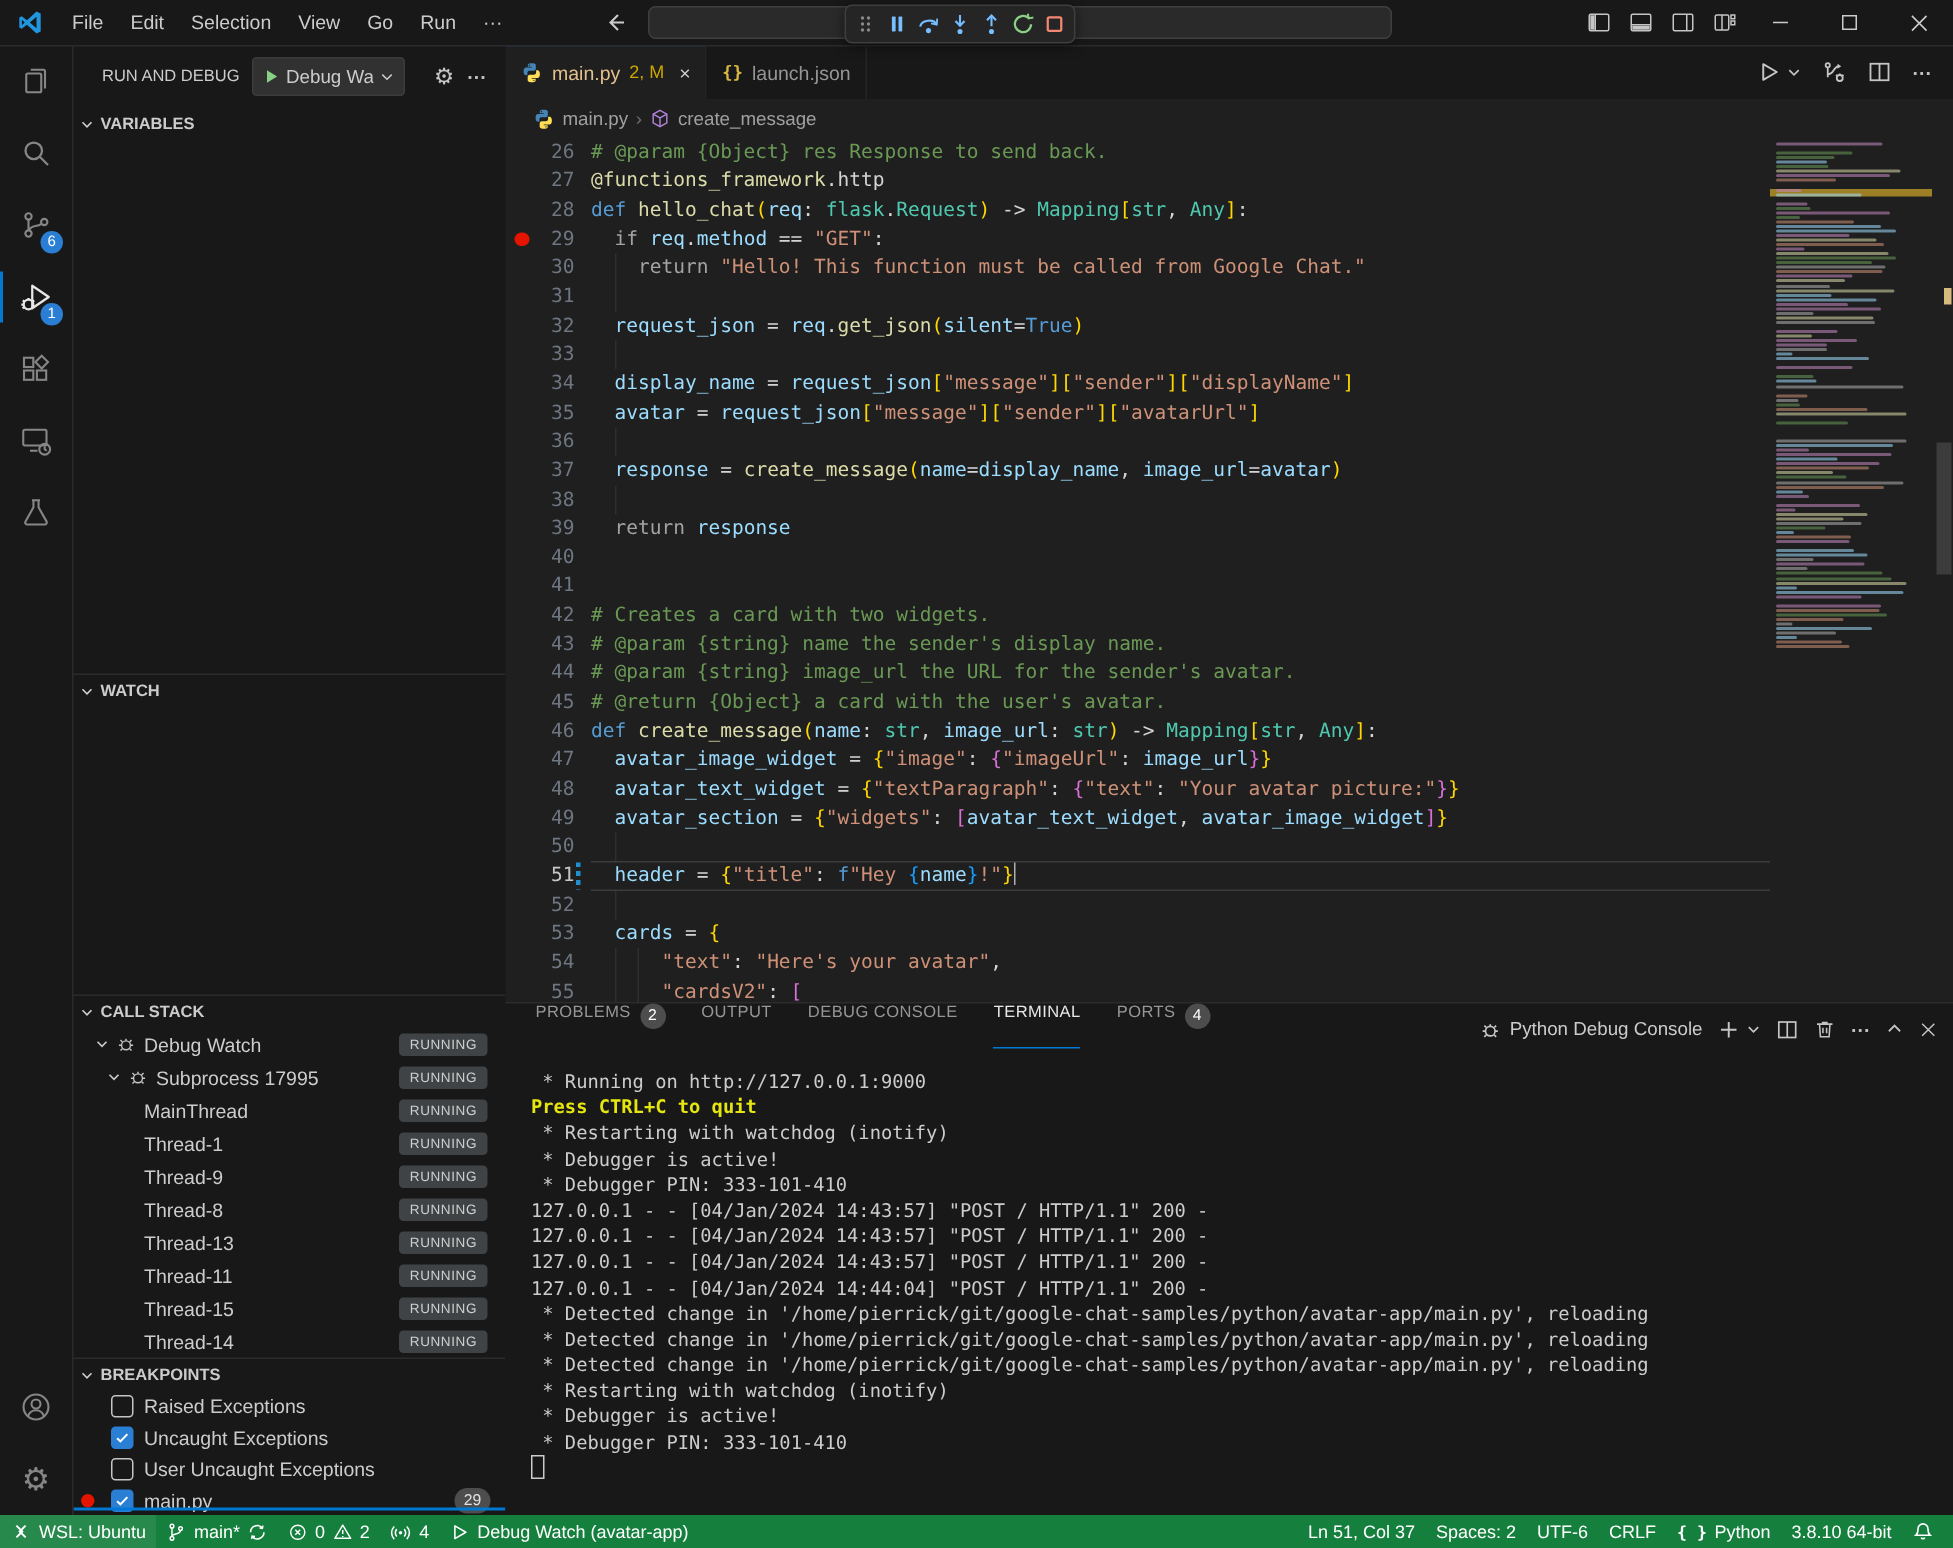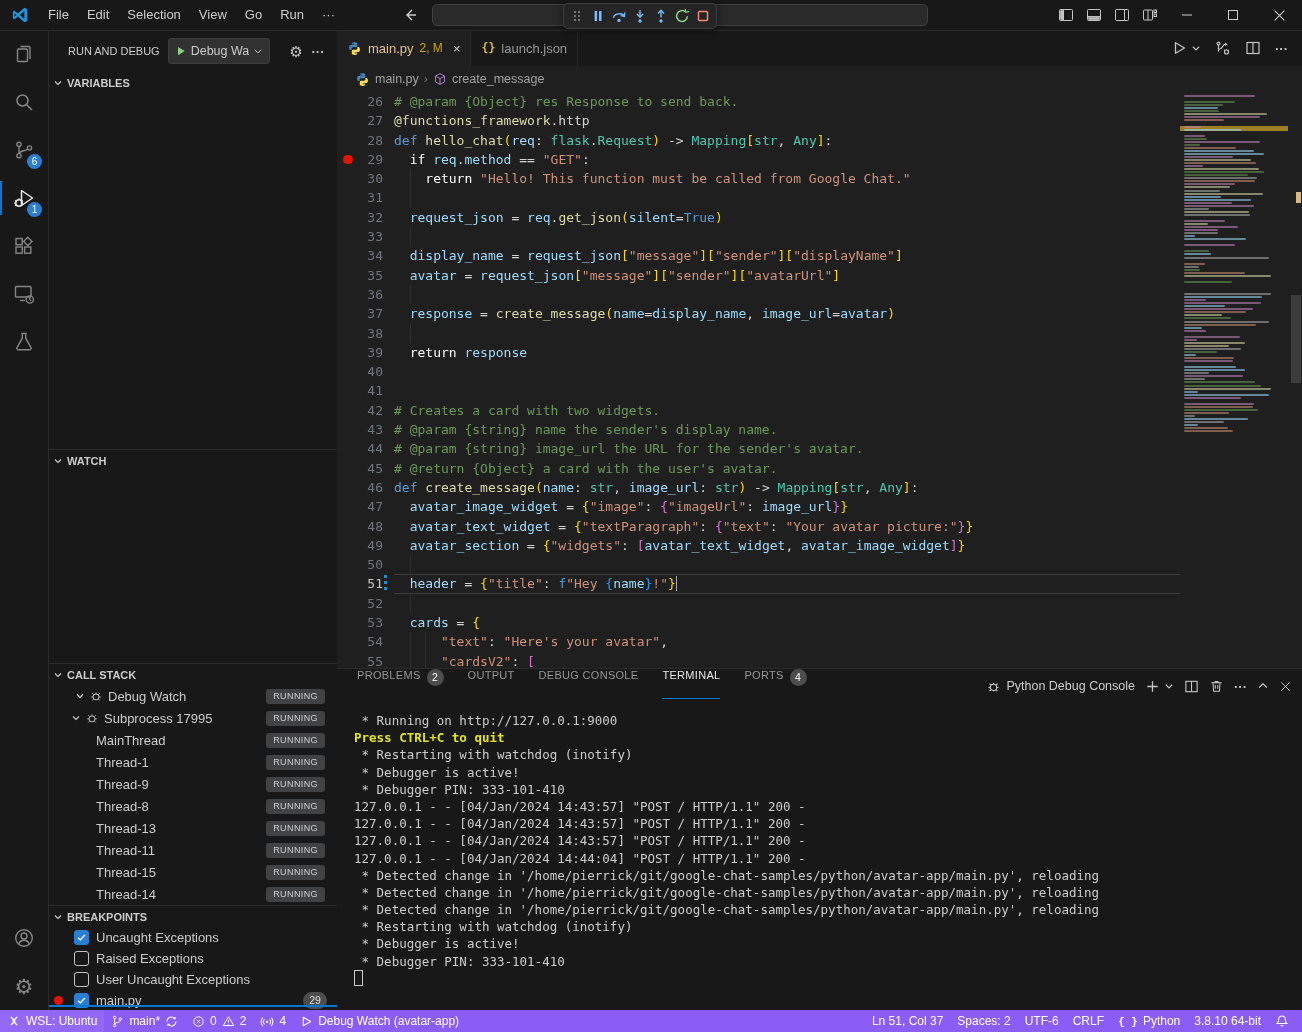--- a/index.html
+++ b/index.html
@@ -82,21 +82,21 @@
   .lnum{position:absolute;left:0;top:0;width:46px;text-align:right;color:#6e7681}
   .cur .lnum{color:#c6c6c6}
   .bpdot{position:absolute;left:6px;top:5px;width:9.5px;height:9.5px;border-radius:50%;background:#e51400}
   .modbar{position:absolute;left:47px;top:1px;bottom:1px;width:3px;
           background:repeating-linear-gradient(to bottom,#2090d3 0 3px,transparent 3px 6px)}
   .ltext{flex:1;margin-right:122px;position:relative;font-family:"DejaVu Sans Mono",monospace;
          font-size:13px;white-space:pre;color:#d4d4d4}
   .cur .ltext{box-shadow:inset 0 1px 0 #3c3c3c,inset 0 -1px 0 #3c3c3c}
   .guide{position:absolute;top:0;bottom:0;width:1px;background:#2f2f2f}
   .cursor{display:inline-block;width:1.5px;height:15px;background:#aeafad;vertical-align:-3px}
-  .tk-c{color:#6a9955}.tk-k{color:#569cd6}.tk-kc{color:#ffffff}.tk-fn{color:#dcdcaa}.tk-v{color:#9cdcfe}
+  .tk-c{color:#6a9955}.tk-k{color:#569cd6}.tk-kc{color:#a3a3a3}.tk-fn{color:#dcdcaa}.tk-v{color:#9cdcfe}
   .tk-s{color:#ce9178}.tk-t{color:#4ec9b0}.tk-p{color:#d4d4d4}
   .tk-b1{color:#ffd700}.tk-b2{color:#da70d6}.tk-b3{color:#179fff}
   .minimap{position:absolute;right:14px;top:0;width:108px;height:420px;overflow:hidden}
   .mm-bar{height:2px;margin:0 0 1.05px 4px;border-radius:1px}
   .mm-hl{position:absolute;left:0;width:108px;height:5px;background:rgba(200,160,40,.75)}
   .ov-ruler{position:absolute;right:0;top:0;width:12px;height:576px}
   .ov-thumb{position:absolute;left:1px;width:10px;top:203px;height:88px;background:rgba(121,121,121,.32)}
   .ov-mark{position:absolute;right:1px;width:5px;height:11px;top:100px;background:#d7ba7d}
 
   
@@ -387,21 +387,21 @@
 
   <div class="sect-header">
     <span class="ico">
         <svg width="12" height="12" viewBox="0 0 16 16" fill="none" stroke="#cccccc" stroke-width="1.5">
           <path d="M4 6l4 4 4-4"></path>
         </svg>
       </span>
     <span>CALL STACK</span>
   </div>
   <div class="sect-body" style="height:220px" id="callstack">
-      <div class="cs-row" style="padding-left:26px">
+      <div class="cs-row" style="padding-left:14px">
       <span class="ico" style="margin-right:3px">
           <svg width="12" height="12" viewBox="0 0 16 16" fill="none" stroke="#cccccc" stroke-width="1.5">
             <path d="M4 6l4 4 4-4"></path>
           </svg>
         </span>
       <span class="ico" style="margin-right:5px">
           <svg width="14" height="14" viewBox="0 0 16 16" fill="none" stroke="#c5c5c5" stroke-width="1.1">
             <circle cx="8" cy="9" r="3.4"></circle>
             <path d="M8 5.6V4M5.2 6.4L3.8 5M10.8 6.4L12.2 5M4.6 9H2.6M13.4 9h-2M5.2 11.6l-1.4 1.4M10.8 11.6l1.4 1.4"></path>
           </svg>
@@ -470,33 +470,33 @@
     <span class="ico">
         <svg width="12" height="12" viewBox="0 0 16 16" fill="none" stroke="#cccccc" stroke-width="1.5">
           <path d="M4 6l4 4 4-4"></path>
         </svg>
       </span>
     <span>BREAKPOINTS</span>
   </div>
   <div class="sect-body" style="height:84px" id="breakpoints">
       <div class="bp-row">
 
+       <span class="checkbox">
+         </span>
+       <span>Raised Exceptions</span>
+
+     </div>
+      <div class="bp-row">
+
        <span class="checkbox checked">
          <svg width="11" height="11" viewBox="0 0 16 16" fill="none" stroke="#ffffff" stroke-width="2">
             <path d="M3 8.5l3.2 3L13 4.5"></path>
           </svg>
         </span>
        <span>Uncaught Exceptions</span>
-
-     </div>
-      <div class="bp-row">
-
-       <span class="checkbox">
-         </span>
-       <span>Raised Exceptions</span>
 
      </div>
       <div class="bp-row">
 
        <span class="checkbox">
          </span>
        <span>User Uncaught Exceptions</span>
 
      </div>
       <div class="bp-row">
@@ -1028,21 +1028,21 @@
         <div class="t-line"> * Detected change in '/home/pierrick/git/google-chat-samples/python/avatar-app/main.py', reloading</div>
         <div class="t-line"> * Detected change in '/home/pierrick/git/google-chat-samples/python/avatar-app/main.py', reloading</div>
         <div class="t-line"> * Restarting with watchdog (inotify)</div>
         <div class="t-line"> * Debugger is active!</div>
         <div class="t-line"> * Debugger PIN: 333-101-410</div>
         <div class="t-line"><span class="t-cursor"></span></div>
       </div>
   </div>
 </div>
 
-<div class="statusbar" id="statusbar" style="background: #8b5cf6;">
+<div class="statusbar" id="statusbar" style="background: #15803d;">
     <div class="sb-item remote">
        <span class="ico">
         <svg width="14" height="14" viewBox="0 0 16 16" fill="none" stroke="#ffffff" stroke-width="1.5">
           <path d="M4.5 3.5L9 8l-4.5 4.5"></path>
           <path d="M11.5 3.5L7 8l4.5 4.5"></path>
         </svg>
       </span>
        <span>WSL: Ubuntu</span>
 
      </div>

